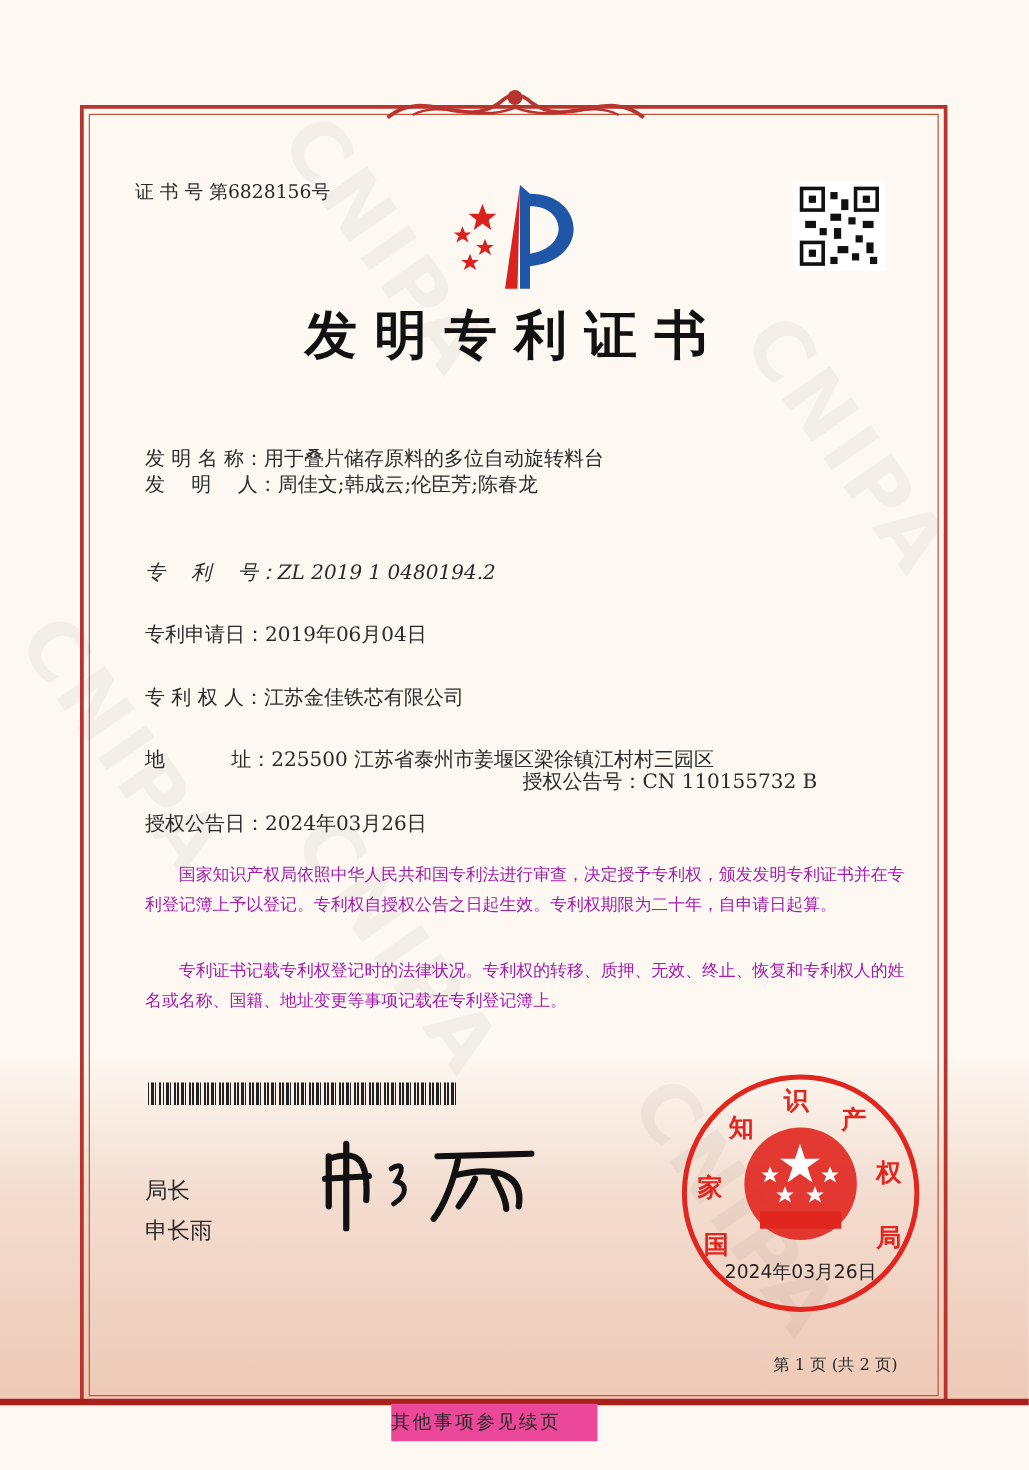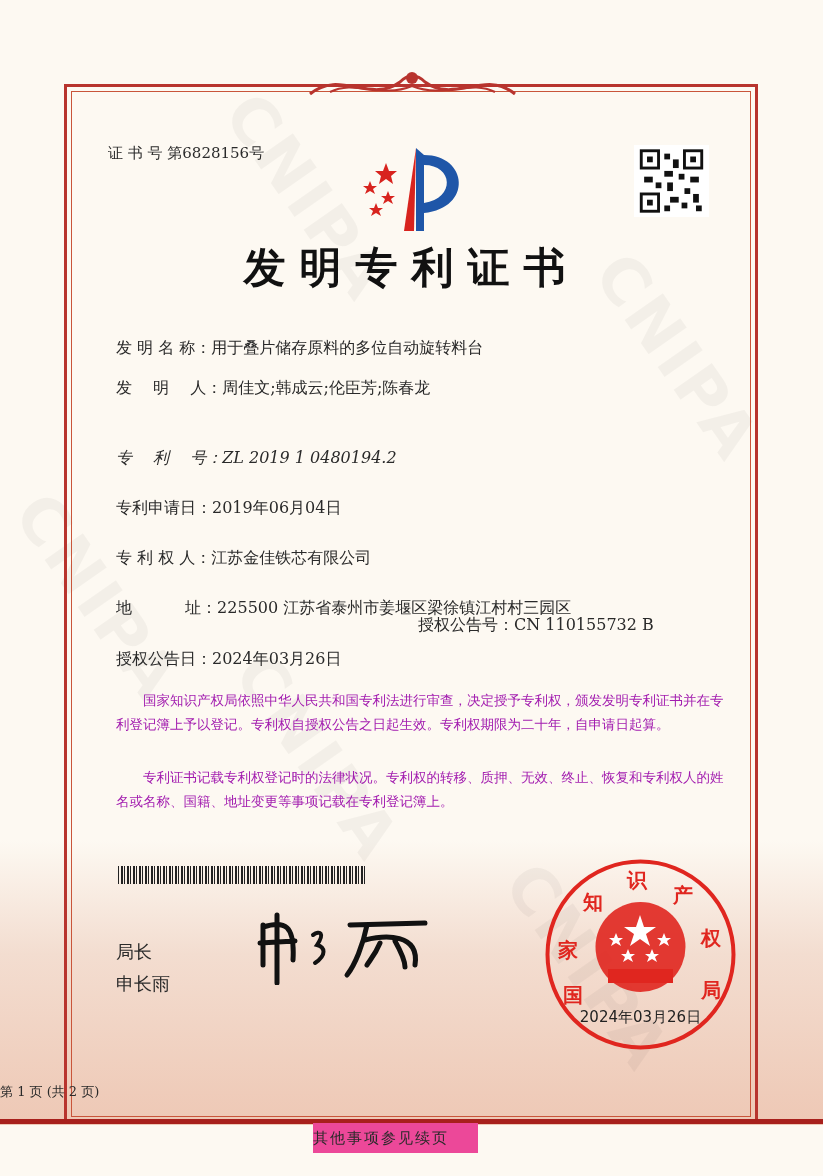--- a/index.html
+++ b/index.html
@@ -15,21 +15,21 @@
   .qr{position:absolute;left:634px;top:145px;width:75px;height:72px;background:#fff;}
   .title{position:absolute;left:0;width:823px;top:240px;text-align:center;font-size:42px;letter-spacing:14px;font-family:"DejaVu Serif",serif;font-weight:bold;color:#111;}
   .field{position:absolute;left:116px;font-size:16px;white-space:nowrap;}
   .field .lab{display:inline-block;}
   .para{position:absolute;left:116px;width:620px;font-size:13.5px;line-height:24px;text-indent:2em;font-family:"DejaVu Sans",sans-serif;color:#a21caf;}
   .barcode{position:absolute;left:118px;top:866px;width:248px;height:18px;background:repeating-linear-gradient(90deg,#222 0 1px,transparent 1px 3px,#222 3px 5px,transparent 5px 6px);}
   .dir-title{position:absolute;left:116px;top:940px;font-size:18px;font-family:"DejaVu Sans",sans-serif;text-align:center;}
   .dir-name{position:absolute;left:116px;top:972px;font-size:18px;font-family:Liberation Sans, sans-serif;}
   .signature{position:absolute;left:255px;top:905px;width:180px;height:80px;}
   .seal{position:absolute;left:543px;top:857px;width:195px;height:195px;}
-  .page-no{position:absolute;left:0;width:698px;top:1083px;text-align:left;font-size:13px;}
+  .page-no{position:absolute;left:0;width:698px;top:1083px;text-align:right;font-size:13px;padding-left:20px;}
   .continue{position:absolute;left:313px;top:1123px;width:165px;height:30px;background:#ec4899;line-height:30px;font-size:15px;letter-spacing:2px;font-family:Liberation Serif, serif;}
 </style>
 </head>
 <body>
 
 <div class="bottom-band"></div>
 <div class="watermark" style="left:190px;top:160px;">CNIPA</div>
 <div class="watermark" style="left:560px;top:320px;">CNIPA</div>
 <div class="watermark" style="left:200px;top:720px;">CNIPA</div>
 <div class="watermark" style="left:-20px;top:560px;">CNIPA</div>
@@ -77,21 +77,21 @@
     <rect x="17" y="15" width="2" height="2" fill="#111"></rect>
   <rect x="20" y="17" width="2" height="3" fill="#111"></rect>
     <rect x="12" y="18" width="3" height="2" fill="#111"></rect>
     <rect x="16" y="20" width="2" height="2" fill="#111"></rect>
   <rect x="10" y="21" width="2" height="2" fill="#111"></rect>
     <rect x="21" y="21" width="2" height="2" fill="#111"></rect>
 </svg>
 
 <div class="title">发明专利证书</div>
 
-<div class="field" style="top:338px;">
+<div class="field" style="top:357px;">
   <span class="lab">发 明 名 称：</span><span>用于叠片储存原料的多位自动旋转料台</span>
 </div>
 <div class="field" style="top:378px;">
   <span class="lab">发　 明　 人：</span><span>周佳文;韩成云;伦臣芳;陈春龙</span>
 </div>
 <div class="field" style="top:448px;font-style:italic;">
   <span class="lab">专　 利　 号：</span><span>ZL 2019 1 0480194.2</span>
 </div>
 <div class="field" style="top:498px;">
   <span class="lab">专利申请日：</span><span>2019年06月04日</span>

